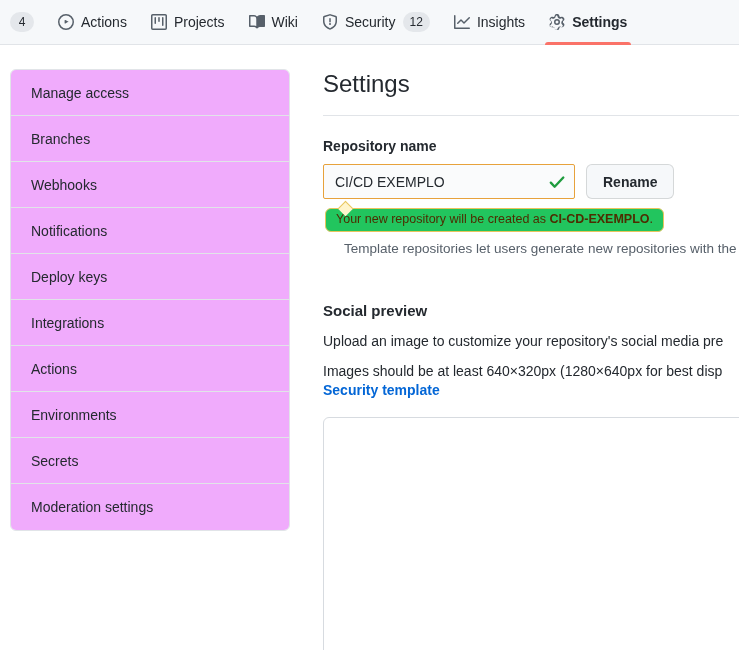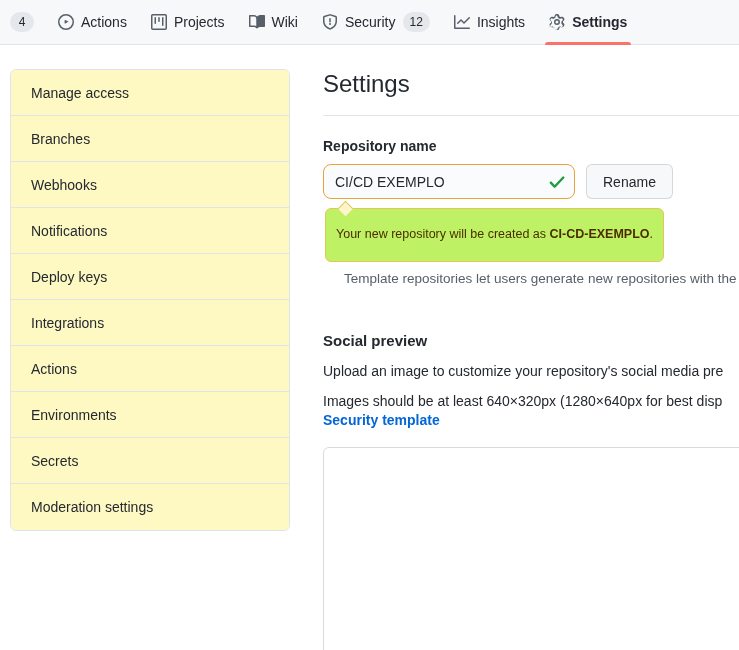--- a/index.html
+++ b/index.html
@@ -79,21 +79,21 @@
   .snav-item {
     position: relative;
     height: 46px;
     display: flex;
     align-items: center;
     padding-left: 20px;
     font-size: 14px;
     color: #24292f;
     border-bottom: 1px solid #e1e4e8;
     cursor: pointer;
-    background: #fef9c3;
+    background: #f0abfc;
   }
   .snav-item:last-child { border-bottom: none; }
   .snav-item.selected {
     background: #ffffff;
     font-weight: normal;
   }
   .snav-item.selected::before {
     content: "";
     position: absolute;
     left: 0; top: 0; bottom: 0;
@@ -134,21 +134,21 @@
 
   .input-wrap {
     position: relative;
     width: 252px;
     height: 35px;
   }
   .name-input {
     width: 100%;
     height: 35px;
     border: 1px solid #e7a23c;
-    border-radius: 8px;
+    border-radius: 2px;
     background: #fafbfc;
     font-size: 14px;
     font-family: "Liberation Sans", sans-serif;
     color: #24292f;
     padding: 0 34px 0 11px;
     outline: none;
   }
   .check-mark {
     position: absolute;
     right: 9px; top: 50%;
@@ -157,35 +157,35 @@
     display: inline-flex;
     pointer-events: none;
   }
   .btn {
     height: 35px;
     padding: 0 16px;
     border: 1px solid rgba(27,31,36,0.15);
     border-radius: 6px;
     background: #f6f8fa;
     font-size: 14px;
-    font-weight: normal;
+    font-weight: bold;
     font-family: "Liberation Sans", sans-serif;
     color: #24292f;
     cursor: pointer;
   }
 
   .tooltip {
     position: relative;
     display: inline-block;
     margin-top: 9px;
     margin-left: 2px;
-    background: #bef264;
+    background: #22c55e;
     border: 1px solid #e7c55d;
     border-radius: 6px;
-    padding: 17px 10px;
+    padding: 2px 10px;
     font-size: 12.5px;
     color: #4d2d00;
     line-height: 1.4;
   }
   .tooltip::before {
     content: "";
     position: absolute;
     top: -6px; left: 14px;
     width: 10px; height: 10px;
     background: #fff5cc;

